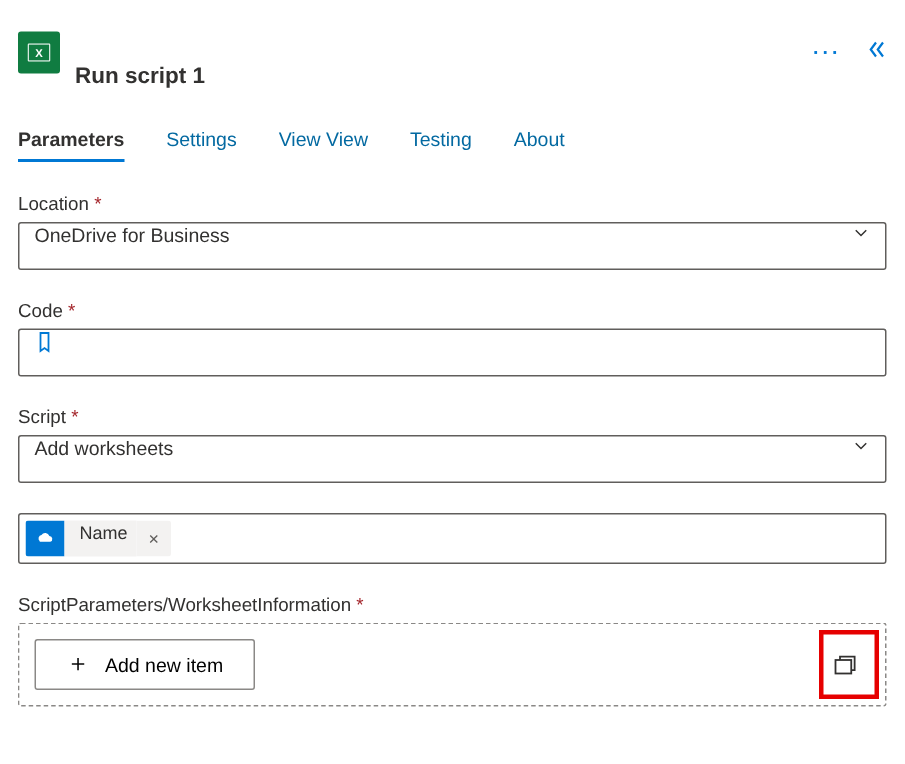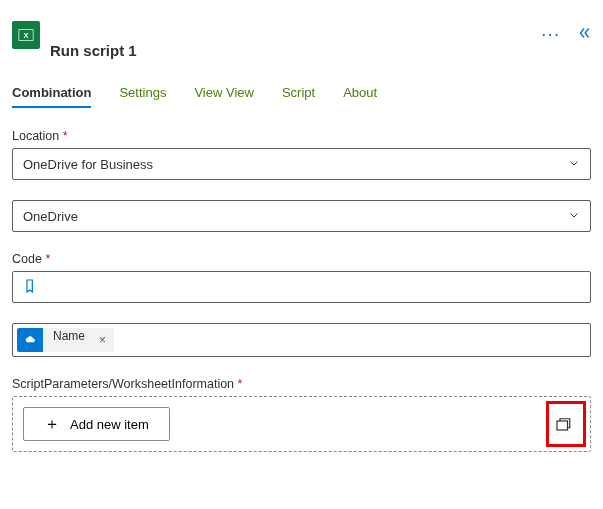--- a/index.html
+++ b/index.html
@@ -37,21 +37,21 @@
     .tabs {
       display: flex;
       gap: 28px;
       border-bottom: 1px solid transparent;
       margin-bottom: 20px;
     }
     .tab {
       padding: 4px 0 8px 0;
       cursor: pointer;
       font-size: 13px;
-      color: #4d7c0f;
+      color: #0369a1;
       position: relative;
     }
     .tab.active {
       font-weight: 600;
       color: #323130;
     }
     .tab.active::after {
       content: "";
       position: absolute;
       left: 0; right: 0; bottom: 0;
@@ -64,21 +64,21 @@
     .req { color: #a4262c; }
 
     .select, .input-box {
       width: 100%;
       border: 1px solid #605e5c;
       border-radius: 2px;
       height: 32px;
       padding: 0 10px;
       background: #fff;
       display: flex;
-      align-items: center;
+      align-items: flex-start;
       justify-content: space-between;
       font-size: 13px;
       cursor: pointer;
     }
     .select .chev svg, .input-box .picker svg { width: 12px; height: 12px; }
     .input-box .picker svg { width: 16px; height: 16px; stroke: #0078d4; fill: none; }
 
     .token-box {
       width: 100%;
       border: 1px solid #605e5c;
@@ -182,58 +182,59 @@
     <span class="collapse">
       <svg viewBox="0 0 24 24" fill="none" stroke="#0078d4" stroke-width="2.5">
           <path d="M12 4 L6 12 L12 20"></path>
           <path d="M20 4 L14 12 L20 20"></path>
         </svg>
     </span>
   </div>
 </div>
 
 <div class="tabs">
-  <div class="tab active">Combination</div>
+  <div class="tab active">Parameters</div>
   <div class="tab">Settings</div>
   <div class="tab">View View</div>
-  <div class="tab">Script</div>
+  <div class="tab">Testing</div>
   <div class="tab">About</div>
 </div>
 
 <div class="field">
   <label class="field-label"><span>Location</span> <span class="req">*</span></label>
   <div class="select">
     <span>OneDrive for Business</span>
     <span class="chev"><svg viewBox="0 0 24 24" fill="none" stroke="#323130" stroke-width="2">
           <path d="M5 9l7 7 7-7"></path>
         </svg></span>
   </div>
 </div>
 
 <div class="field">
-  <div class="select">
-    <span>OneDrive</span>
-    <span class="chev"><svg viewBox="0 0 24 24" fill="none" stroke="#323130" stroke-width="2">
-          <path d="M5 9l7 7 7-7"></path>
-        </svg></span>
-  </div>
 </div>
 
 <div class="field">
   <label class="field-label"><span>Code</span> <span class="req">*</span></label>
   <div class="input-box">
     <span class="picker">
       <svg viewBox="0 0 24 24" stroke-width="1.8">
           <path d="M6 3v18l4-3 4 3V3z" stroke="#0078d4" fill="none"></path>
         </svg>
     </span>
   </div>
 </div>
 
 <div class="field">
+  <label class="field-label"><span>Script</span> <span class="req">*</span></label>
+  <div class="select">
+    <span>Add worksheets</span>
+    <span class="chev"><svg viewBox="0 0 24 24" fill="none" stroke="#323130" stroke-width="2">
+          <path d="M5 9l7 7 7-7"></path>
+        </svg></span>
+  </div>
 </div>
 
 <div class="field">
   <div class="token-box">
     <span class="token">
       <span class="token-icon">
         <svg viewBox="0 0 24 24">
             <path d="M6 15a4 4 0 0 1 2-7 5 5 0 0 1 9 1 3.5 3.5 0 0 1 1 6.8H6z" fill="#fff"></path>
           </svg>
       </span>

